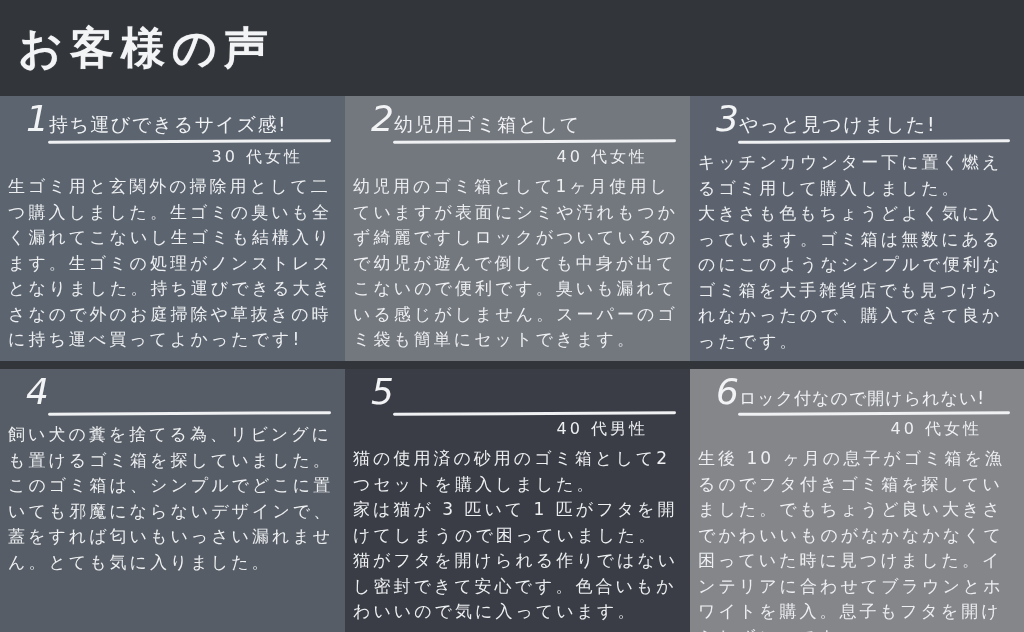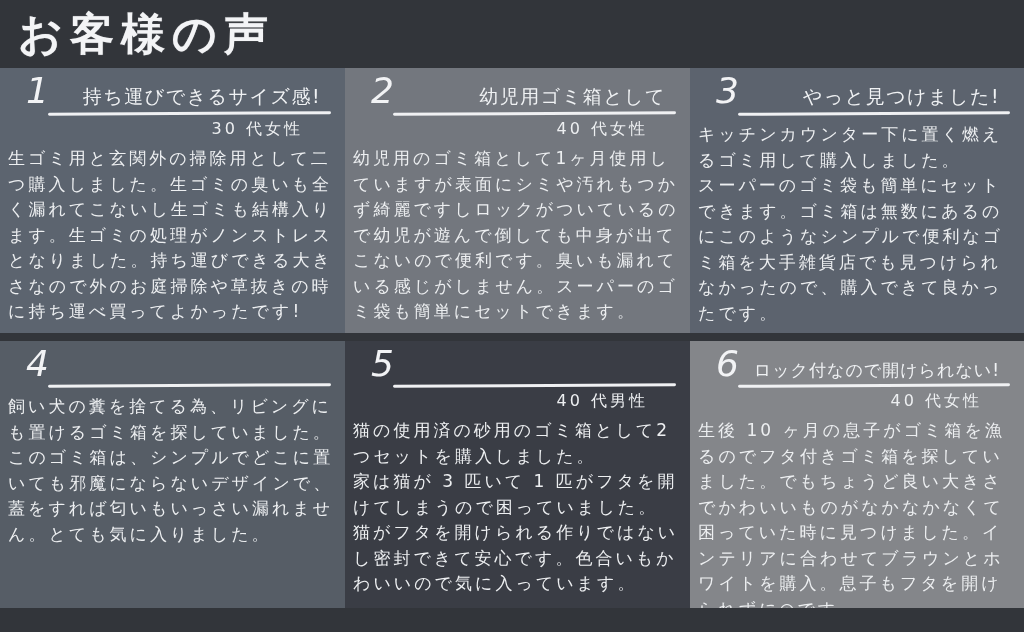--- a/index.html
+++ b/index.html
@@ -6,21 +6,21 @@
   body {
     width: 1024px; height: 632px; overflow: hidden;
     font-family: "DejaVu Sans", "Liberation Sans", sans-serif;
   }
   .page {
     width: 1024px; height: 632px;
     background: #32353a;
     color: #edeff1;
   }
   .header {
-    height: 68px;
+    height: 96px;
     display: flex; align-items: center;
     padding-left: 18px; box-sizing: border-box;
   }
   .page-title {
     margin: 0;
     font-size: 44px; font-weight: 700;
     letter-spacing: 7px;
     color: #f3f4f6;
     text-shadow: 0 0 1px rgba(255,255,255,0.55);
   }
@@ -40,21 +40,20 @@
     padding: 0 6px 0 18px;
   }
   .num {
     font-size: 36px; line-height: 1.0;
     font-weight: 400; font-style: italic;
     color: #f2f3f5;
     flex: 0 0 auto;
   }
   .title {
     flex: 1 1 auto;
-    text-align: right;
     font-size: 19px; letter-spacing: 1.5px;
     white-space: nowrap;
     padding-right: 10px;
     color: #f0f2f4;
   }
   .title.tight { font-size: 17px; letter-spacing: 1px; }
   .rule {
     height: 3px;
     background: #f0f1f3;
     border-radius: 2px;
@@ -106,21 +105,21 @@
       <p class="review">幼児用のゴミ箱として1ヶ月使用していますが表面にシミや汚れもつかず綺麗ですしロックがついているので幼児が遊んで倒しても中身が出てこないので便利です。臭いも漏れている感じがしません。スーパーのゴミ袋も簡単にセットできます。</p>
     </section>
 
     <section class="card" style="background-color: rgb(92, 99, 110);">
       <div class="head">
         <span class="num">3</span>
         <span class="title">やっと見つけました!</span>
       </div>
       <div class="rule"></div>
       <p class="review">キッチンカウンター下に置く燃えるゴミ用して購入しました。
-スーパーのゴミ袋も簡単にセットできます。ゴミ箱は無数にあるのにこのようなシンプルで便利なゴミ箱を大手雑貨店でも見つけられなかったので、購入できて良かったです。</p>
+大きさも色もちょうどよく気に入っています。ゴミ箱は無数にあるのにこのようなシンプルで便利なゴミ箱を大手雑貨店でも見つけられなかったので、購入できて良かったです。</p>
     </section>
 
     <section class="card" style="background-color: rgb(86, 93, 102);">
       <div class="head">
         <span class="num">4</span>
       </div>
       <div class="rule"></div>
       <p class="review">飼い犬の糞を捨てる為、リビングにも置けるゴミ箱を探していました。このゴミ箱は、シンプルでどこに置いても邪魔にならないデザインで、蓋をすれば匂いもいっさい漏れません。とても気に入りました。</p>
     </section>
 

